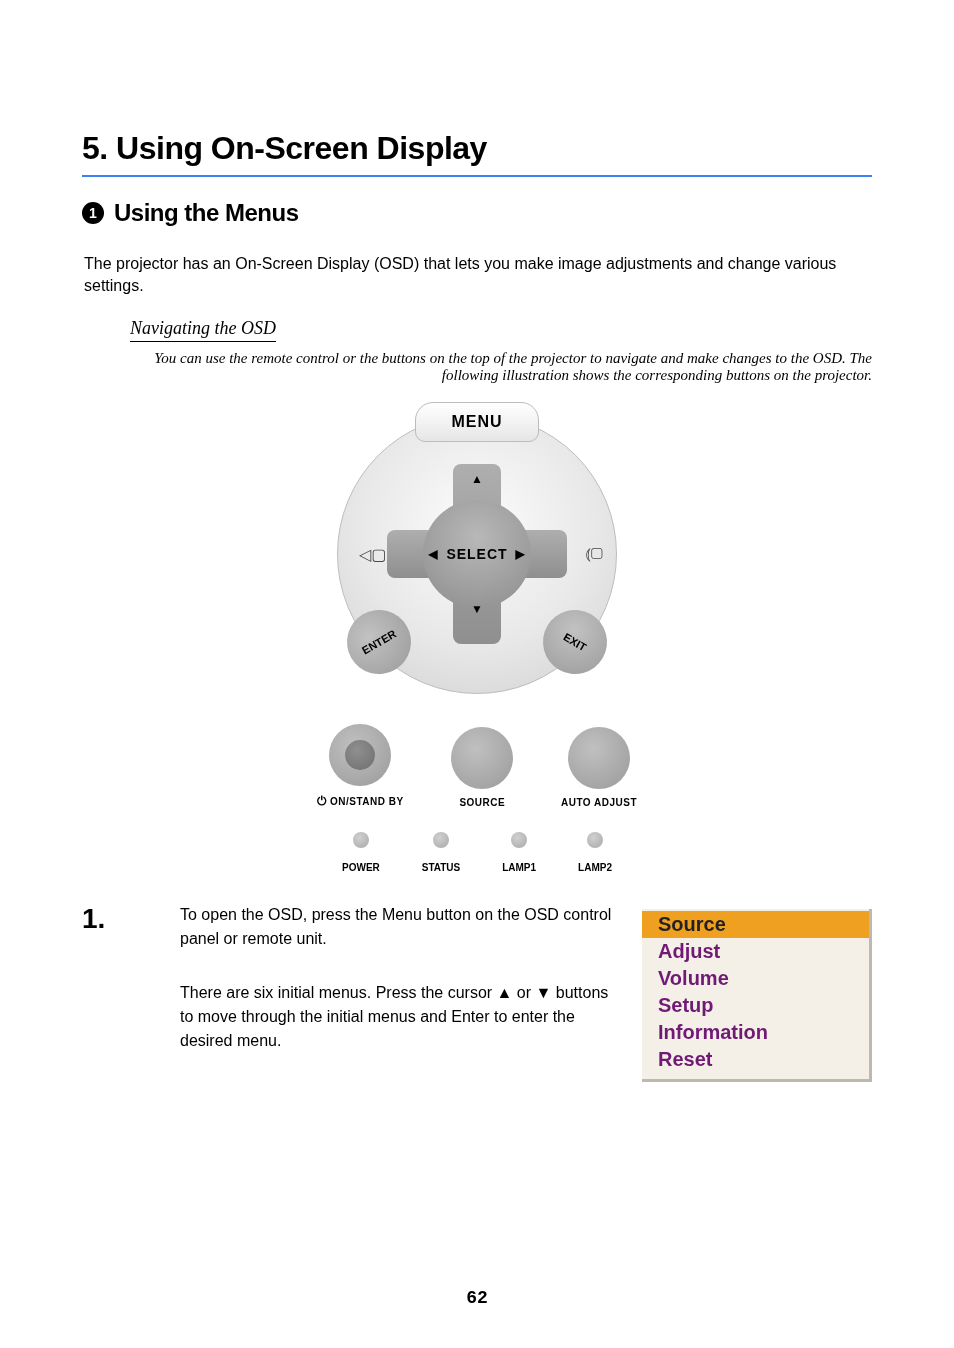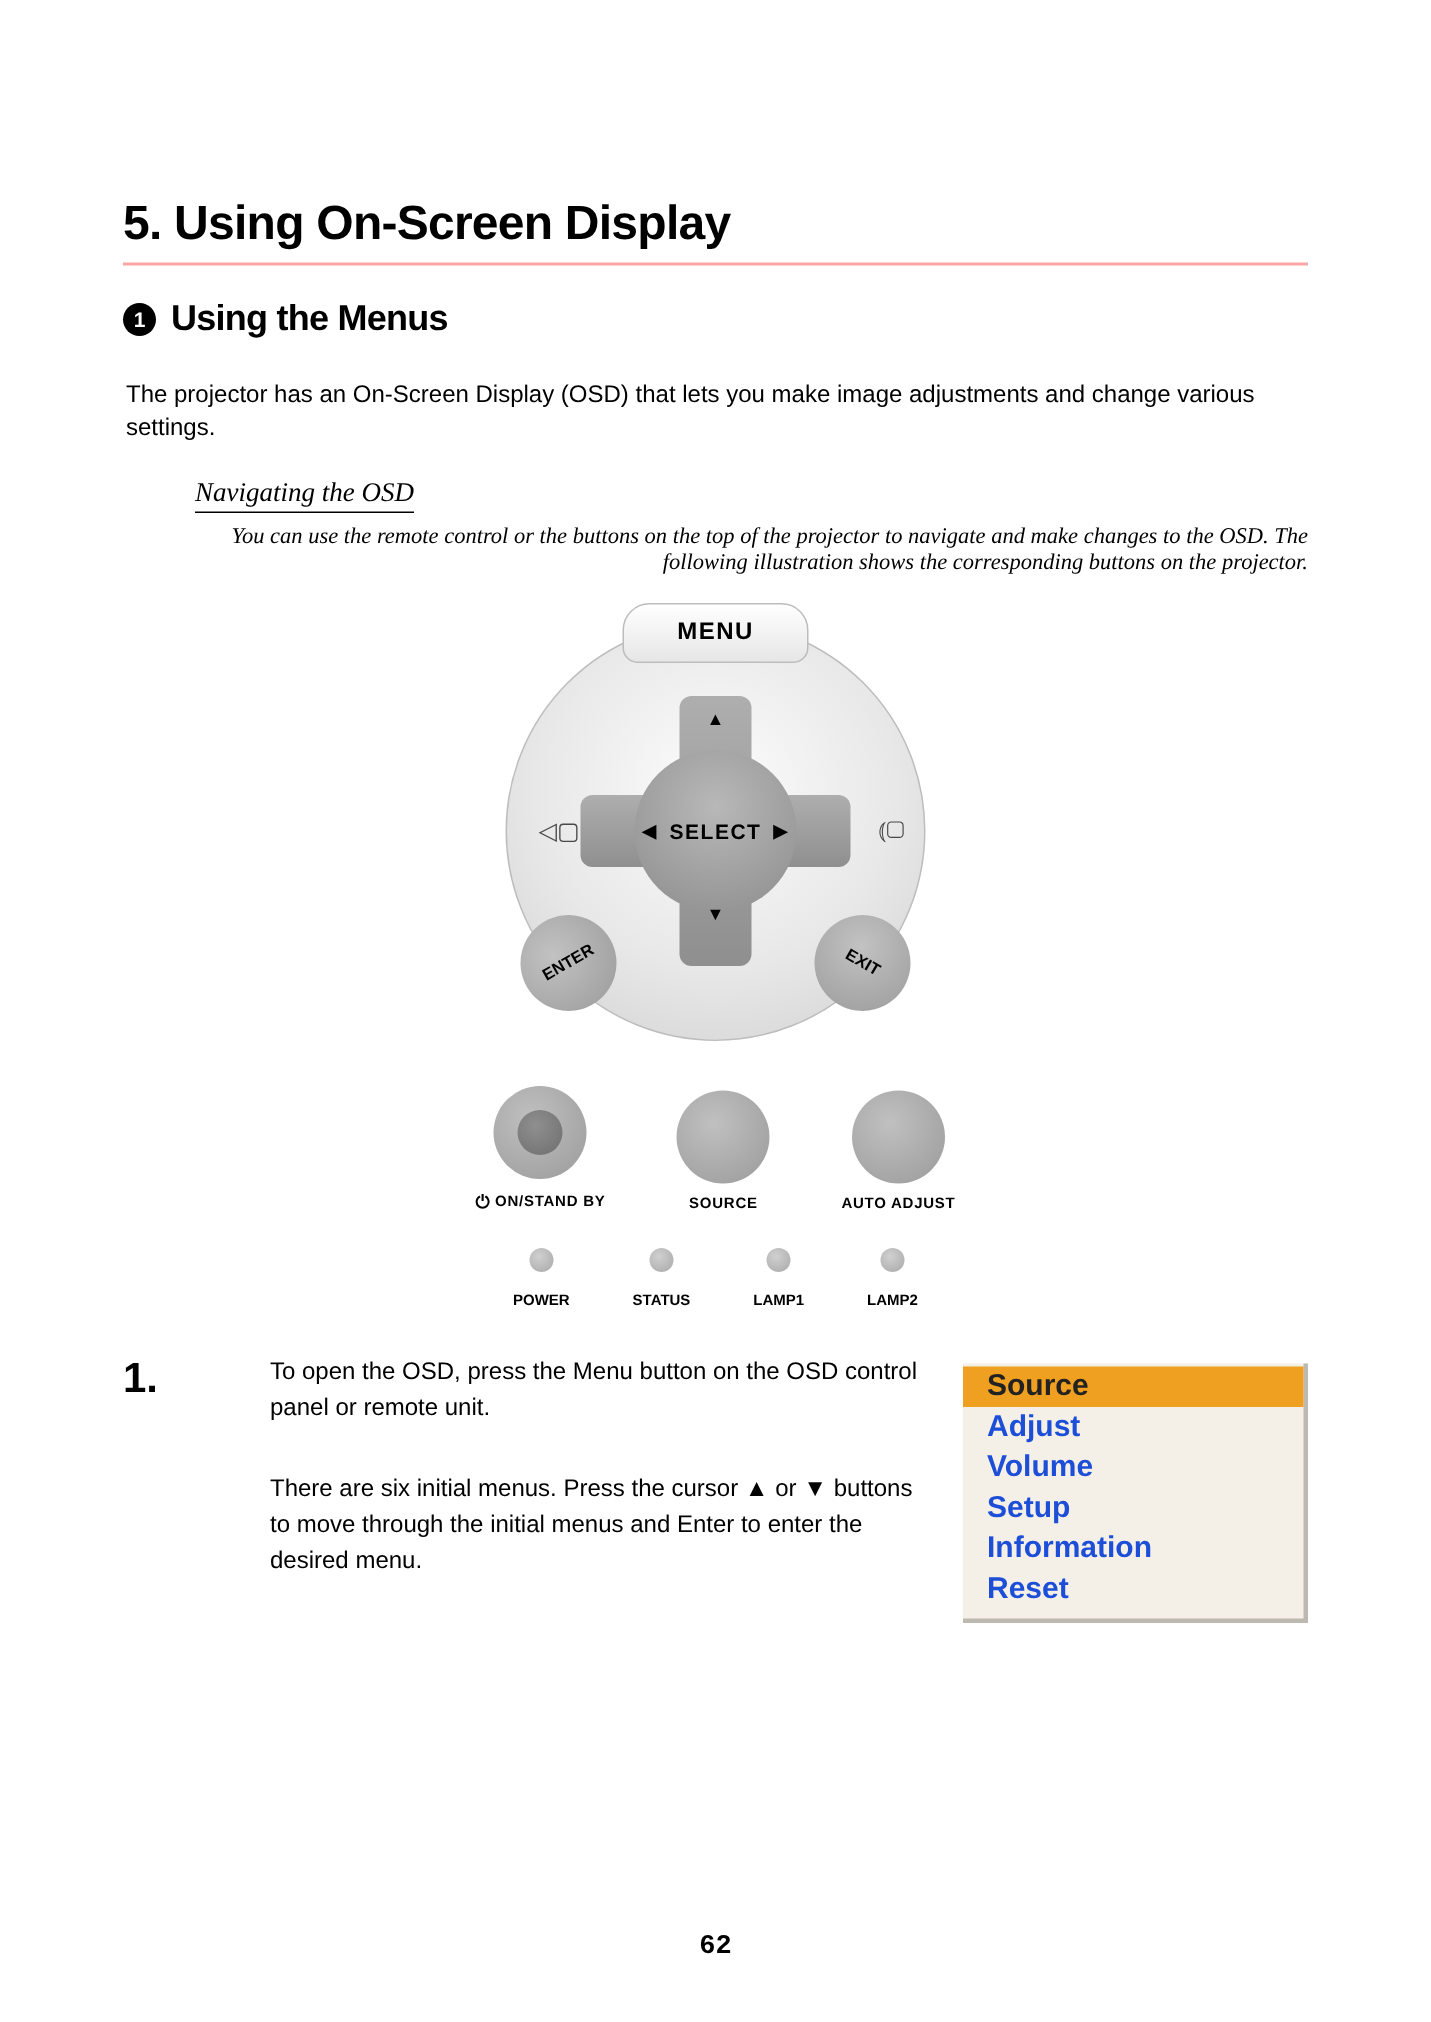--- a/index.html
+++ b/index.html
@@ -15,21 +15,21 @@
     padding: 130px 82px 0 82px;
     position: relative;
     height: 100%;
   }
   .chapter-title {
     font-family: "Arial Black", Arial, sans-serif;
     font-weight: 900;
     font-size: 32px;
     letter-spacing: -0.5px;
     padding-bottom: 8px;
-    border-bottom: 2px solid #fca5a5;
+    border-bottom: 2px solid #3b82f6;
     margin-bottom: 22px;
   }
   .sec-row {
     display: flex;
     align-items: center;
     gap: 10px;
     margin-bottom: 26px;
   }
   .circled-num {
     width: 22px;
@@ -245,21 +245,21 @@
     background: #f4f0e8;
     border-right: 3px solid #bdb9b1;
     border-bottom: 3px solid #bdb9b1;
     padding: 2px 0 6px 0;
     margin-top: 6px;
   }
   .osd-item {
     font-family: Arial, sans-serif;
     font-weight: bold;
     font-size: 20px;
-    color: #1d4ed8;
+    color: #701a75;
     padding: 2px 16px;
   }
   .osd-item.sel {
     background: #f0a020;
     color: #222;
   }
   .page-num {
     position: absolute;
     bottom: 40px;
     left: 50%;

